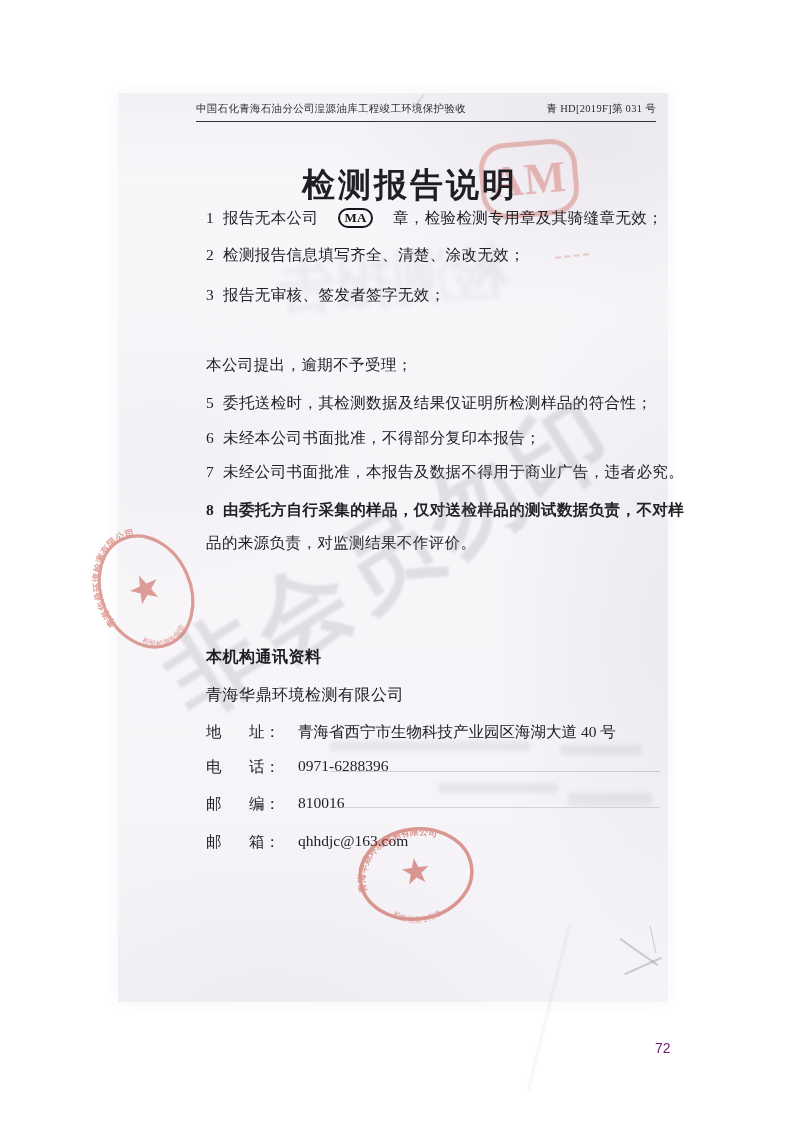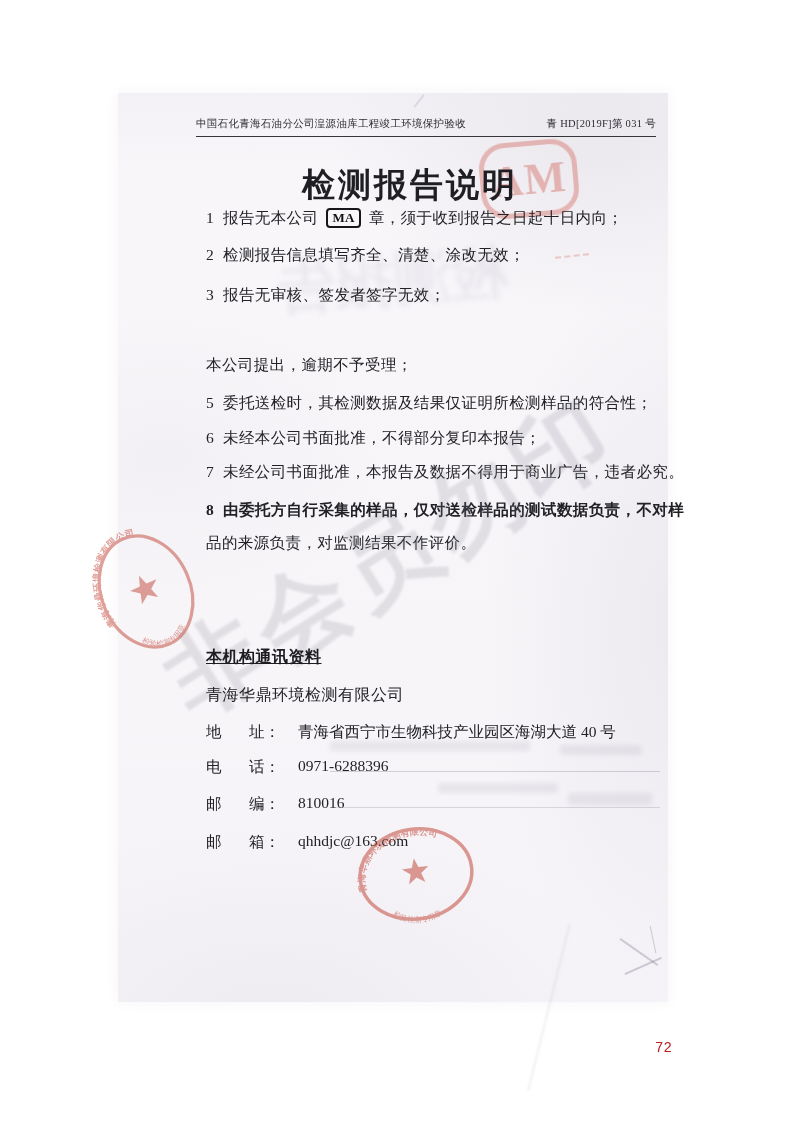--- a/index.html
+++ b/index.html
@@ -20,21 +20,21 @@
       radial-gradient(ellipse 300px 200px at 8% 40%, rgba(233,230,237,.35), transparent 75%),
       linear-gradient(180deg,#f3f1f5 0%, #f8f6f9 9%, #f7f5f8 60%, #f5f3f7 100%);
     box-shadow:0 0 14px rgba(60,60,80,.05);
   }
 
   
   .hdr {
     position:absolute; left:78px; top:9px; width:460px;
     display:flex; justify-content:space-between; align-items:center;
     border-bottom:1.6px solid #35353c; padding-bottom:5px;
-    font-size:10.5px; color:#2c2c31; letter-spacing:.3px; white-space:nowrap;margin-top:15px;
+    font-size:10.5px; color:#2c2c31; letter-spacing:.3px; white-space:nowrap;
   }
 
   
   .cma-ghost {
     position:absolute; left:362px; top:48px; width:98px; height:76px;
     border:5px solid rgba(207,98,87,.40); border-radius:26px;
     display:flex; align-items:center; justify-content:center;
     transform:rotate(-5deg); filter:blur(.6px);
   }
   .cma-ghost span { font-size:44px; font-weight:bold; color:rgba(207,98,87,.42); letter-spacing:1px; }
@@ -50,27 +50,27 @@
     font-size:33px; font-weight:bold; letter-spacing:3px; color:#1e1e23;
   }
 
   
   .note-line {
     position:absolute; left:88px; white-space:nowrap;
     font-size:15.5px; color:#212126; letter-spacing:.4px;
   }
   .note-num { display:inline-block; width:17px; }
   .cma-logo {
-    display:inline-block; border:2.5px solid #17171b; border-radius:4px;
-    padding:0 4px; margin:0 8px; font-weight:bold; font-size:13px;
+    display:inline-block; border:2.5px solid #17171b; border-radius:10px;
+    padding:0 4px; margin:0 20px; font-weight:bold; font-size:13px;
     line-height:16px; transform:translateY(-1px); color:#111;
   }
 
   
-  .contact-heading { position:absolute; left:88px; font-weight:bold; font-size:16px; color:#1d1d22; letter-spacing:.5px;text-decoration:underline; }
+  .contact-heading { position:absolute; left:88px; font-weight:bold; font-size:16px; color:#1d1d22; letter-spacing:.5px; }
   .contact-company { position:absolute; left:88px; font-size:16px; color:#212126; letter-spacing:.5px; }
   .c-row { position:absolute; left:88px; display:flex; font-size:15.5px; color:#212126; white-space:nowrap; }
   .c-label { width:74px; display:flex; justify-content:space-between; }
   .c-val { margin-left:18px; }
 
   
   .footer-pg {
     position:absolute; left:0; top:860px; width:100%; text-align:center;
     transform:translateX(25px);
     font-size:10px; letter-spacing:4px; color:#3a3a40;
@@ -107,22 +107,22 @@
   .cr5 { left:300px; top:0;     width:2px; height:16px;  transform:rotate(38deg); background:rgba(130,130,148,.2); }
 
   
   .stamp { position:absolute; pointer-events:none; }
   .stamp-left   { left:-37px; top:426px; width:130px; height:145px; opacity:.52; transform:rotate(-24deg); }
   .stamp-bottom { left:235px; top:728px; width:126px; height:106px; opacity:.55; transform:rotate(-8deg); }
 
   
   .scan-index {
     position:absolute; left:655px; top:1040px;
-    font-family:Liberation Mono, monospace;
-    font-size:14px; color:#b91c1c;
+    font-family:Liberation Sans, sans-serif;
+    font-size:14px; color:#701a75;
   }
 </style>
 </head>
 <body>
 
 <div class="stage">
 
   <div class="scan-page">
 
     <div class="hdr">
@@ -133,21 +133,21 @@
     <div class="cma-ghost">
       <span>AM</span>
     </div>
     <div class="red-smudge"></div>
 
     <div class="ghost-title">检测报告</div>
 
     <div class="doc-title">检测报告说明</div>
 
     <div class="note-line" style="top:115px;">
-      <span class="note-num">1</span><span>报告无本公司</span><span class="cma-logo">MA</span><span>章，须于收到报告之日起十日内向；</span>
+      <span class="note-num">1</span><span>报告无本公司</span><span class="cma-logo">MA</span><span>章，检验检测专用章及其骑缝章无效；</span>
     </div>
     <div class="note-line" style="top:152px;">
       <span class="note-num">2</span><span>检测报告信息填写齐全、清楚、涂改无效；</span>
     </div>
     <div class="note-line" style="top:192px;">
       <span class="note-num">3</span><span>报告无审核、签发者签字无效；</span>
     </div>
     <div class="note-line" style="top:262px; left:88px;">
       <span>本公司提出，逾期不予受理；</span>
     </div>

